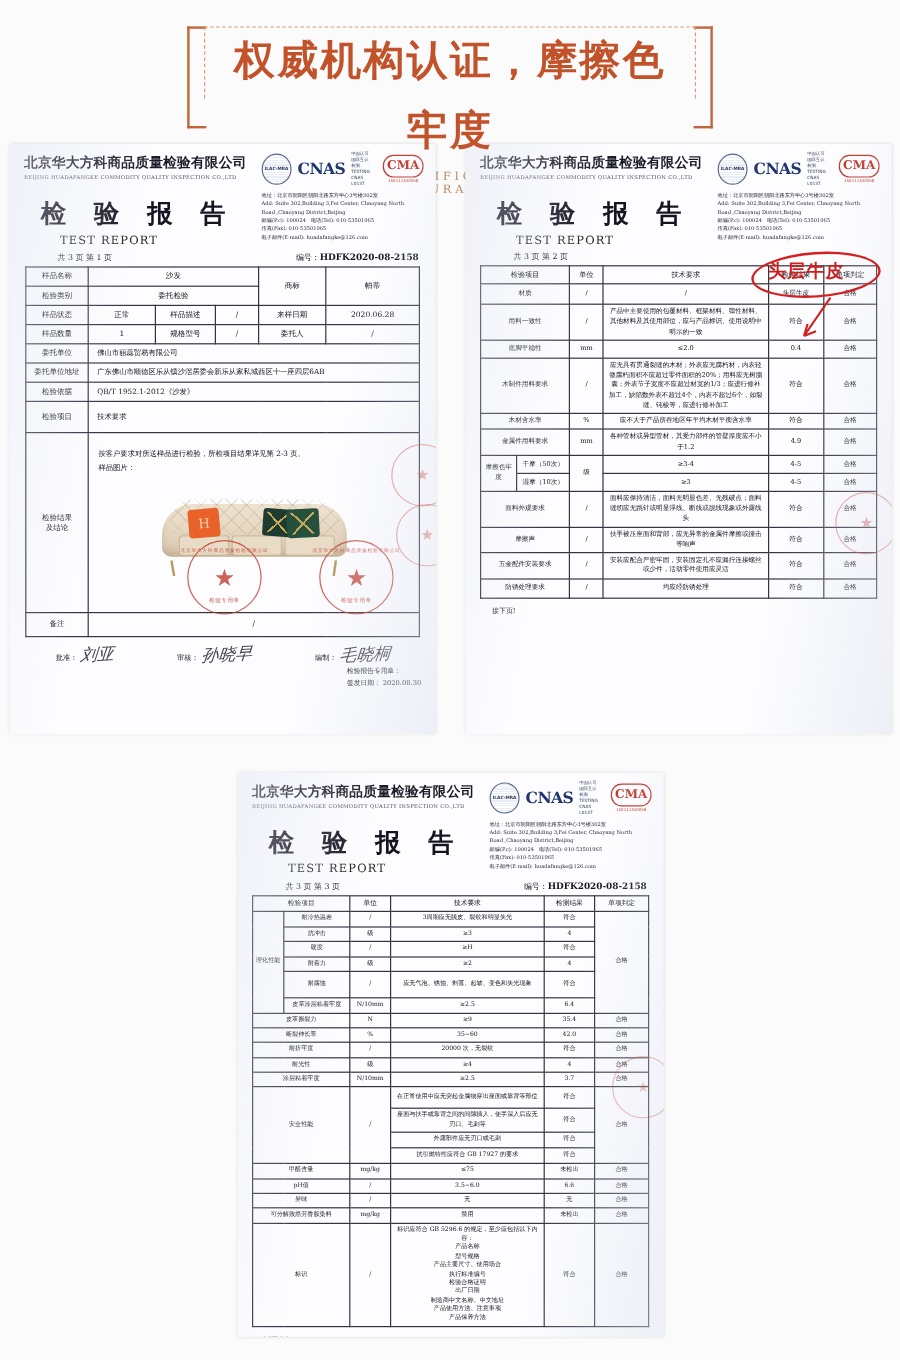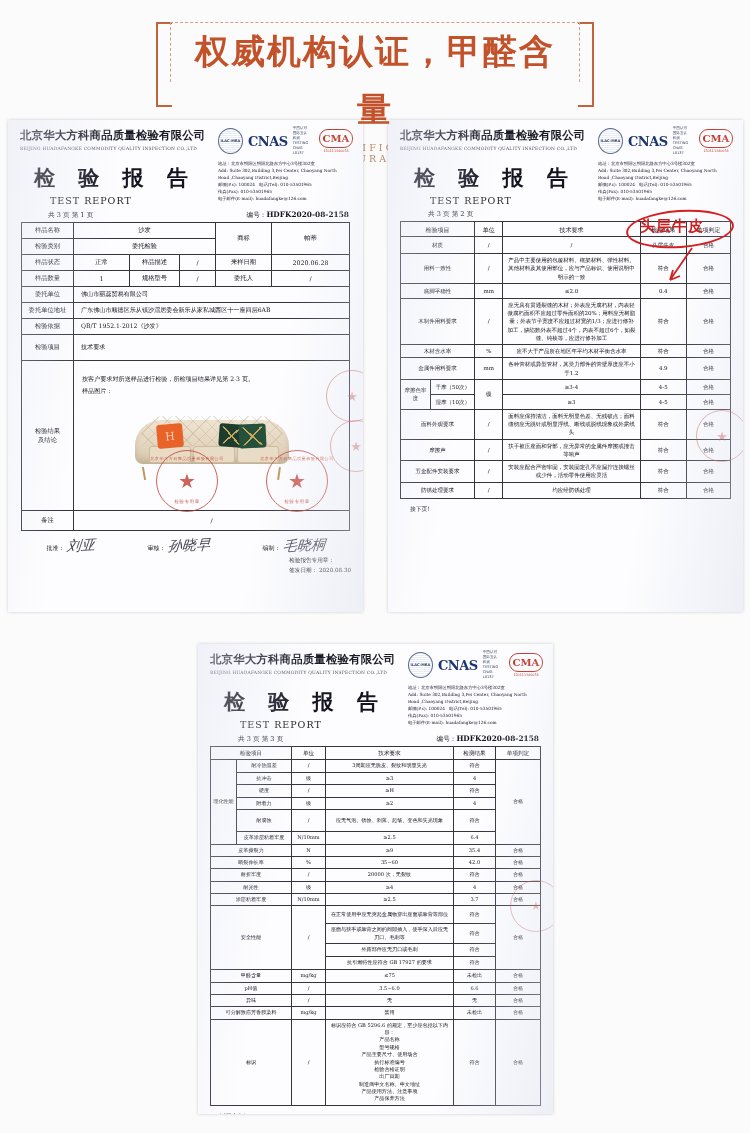--- a/index.html
+++ b/index.html
@@ -168,21 +168,21 @@
   .vert-lbl { width: 26px; font-size: 5.1px; }
 </style>
 </head>
 <body>
 
 <div class="banner">
   <div class="banner-inner">
     <div class="bracket left"></div>
     <div class="bracket right"></div>
     <div class="dashbox"></div>
-    <div class="banner-cn">权威机构认证，甲醛含量</div>
+    <div class="banner-cn">权威机构认证，摩擦色牢度</div>
     <div class="banner-en">AUTHORITY CERTIFICATION, QUALITY ASSURANCE</div>
   </div>
 </div>
 
 <div class="doc" id="doc1">
   <div class="lh">
     <div class="lh-left">
       <div class="co-cn">北京华大方科商品质量检验有限公司</div>
       <div class="co-en">BEIJING HUADAFANGKE COMMODITY QUALITY INSPECTION CO.,LTD</div>
       <div class="title-cn">检 验 报 告</div>

